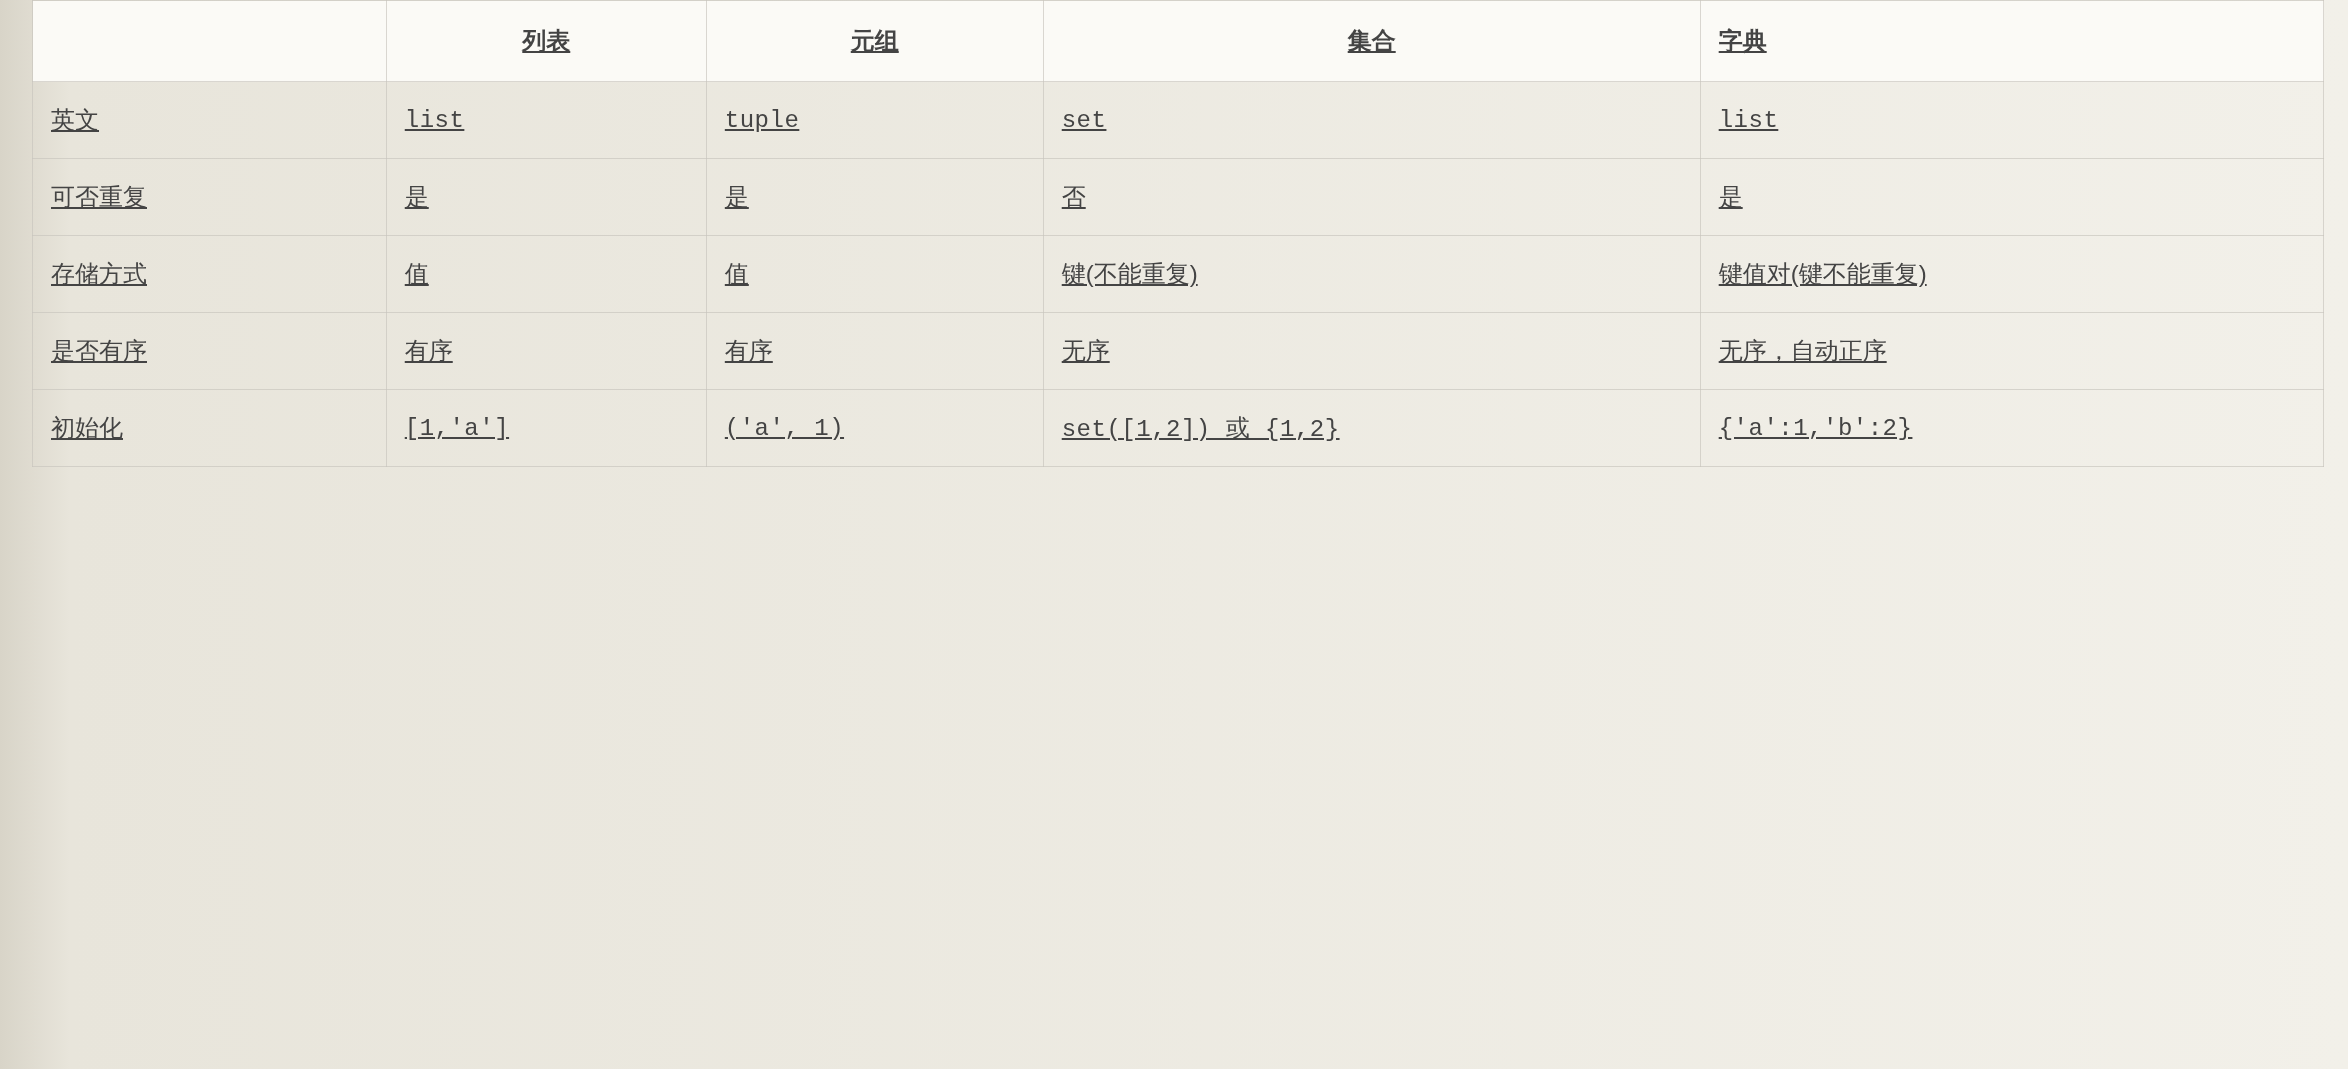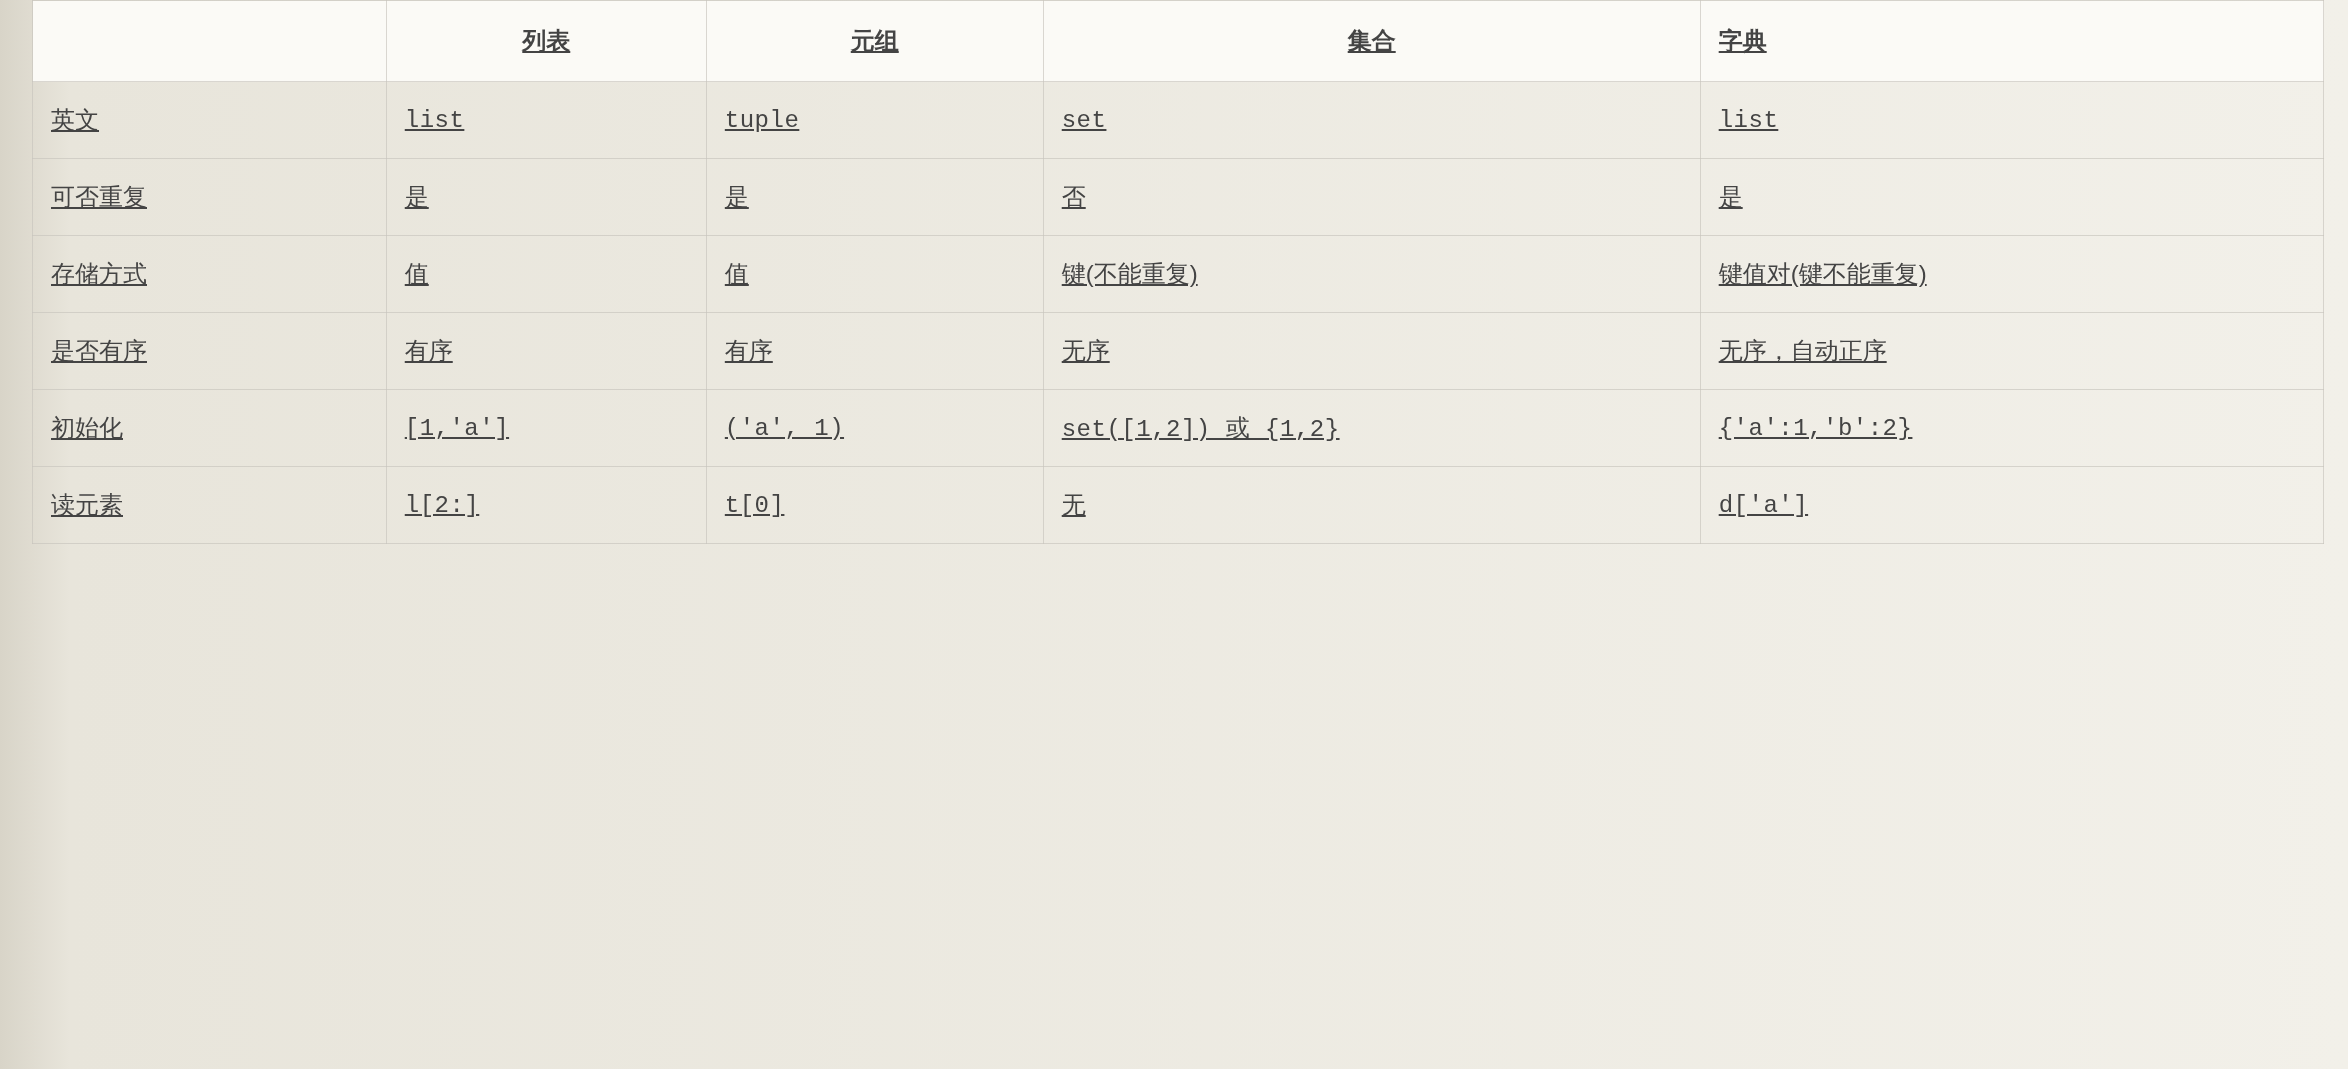--- a/index.html
+++ b/index.html
@@ -96,22 +96,15 @@
           <td>无序</td>
           <td>无序，自动正序</td>
         </tr>
         <tr>
           <td class="rowlabel">初始化</td>
           <td class="mono">[1,'a']</td>
           <td class="mono">('a', 1)</td>
           <td class="mono">set([1,2]) 或 {1,2}</td>
           <td class="mono">{'a':1,'b':2}</td>
         </tr>
-        <tr>
-          <td class="rowlabel">读元素</td>
-          <td class="mono">l[2:]</td>
-          <td class="mono">t[0]</td>
-          <td>无</td>
-          <td class="mono">d['a']</td>
-        </tr>
       </tbody>
   </table>
 </div>
 
 </body></html>

